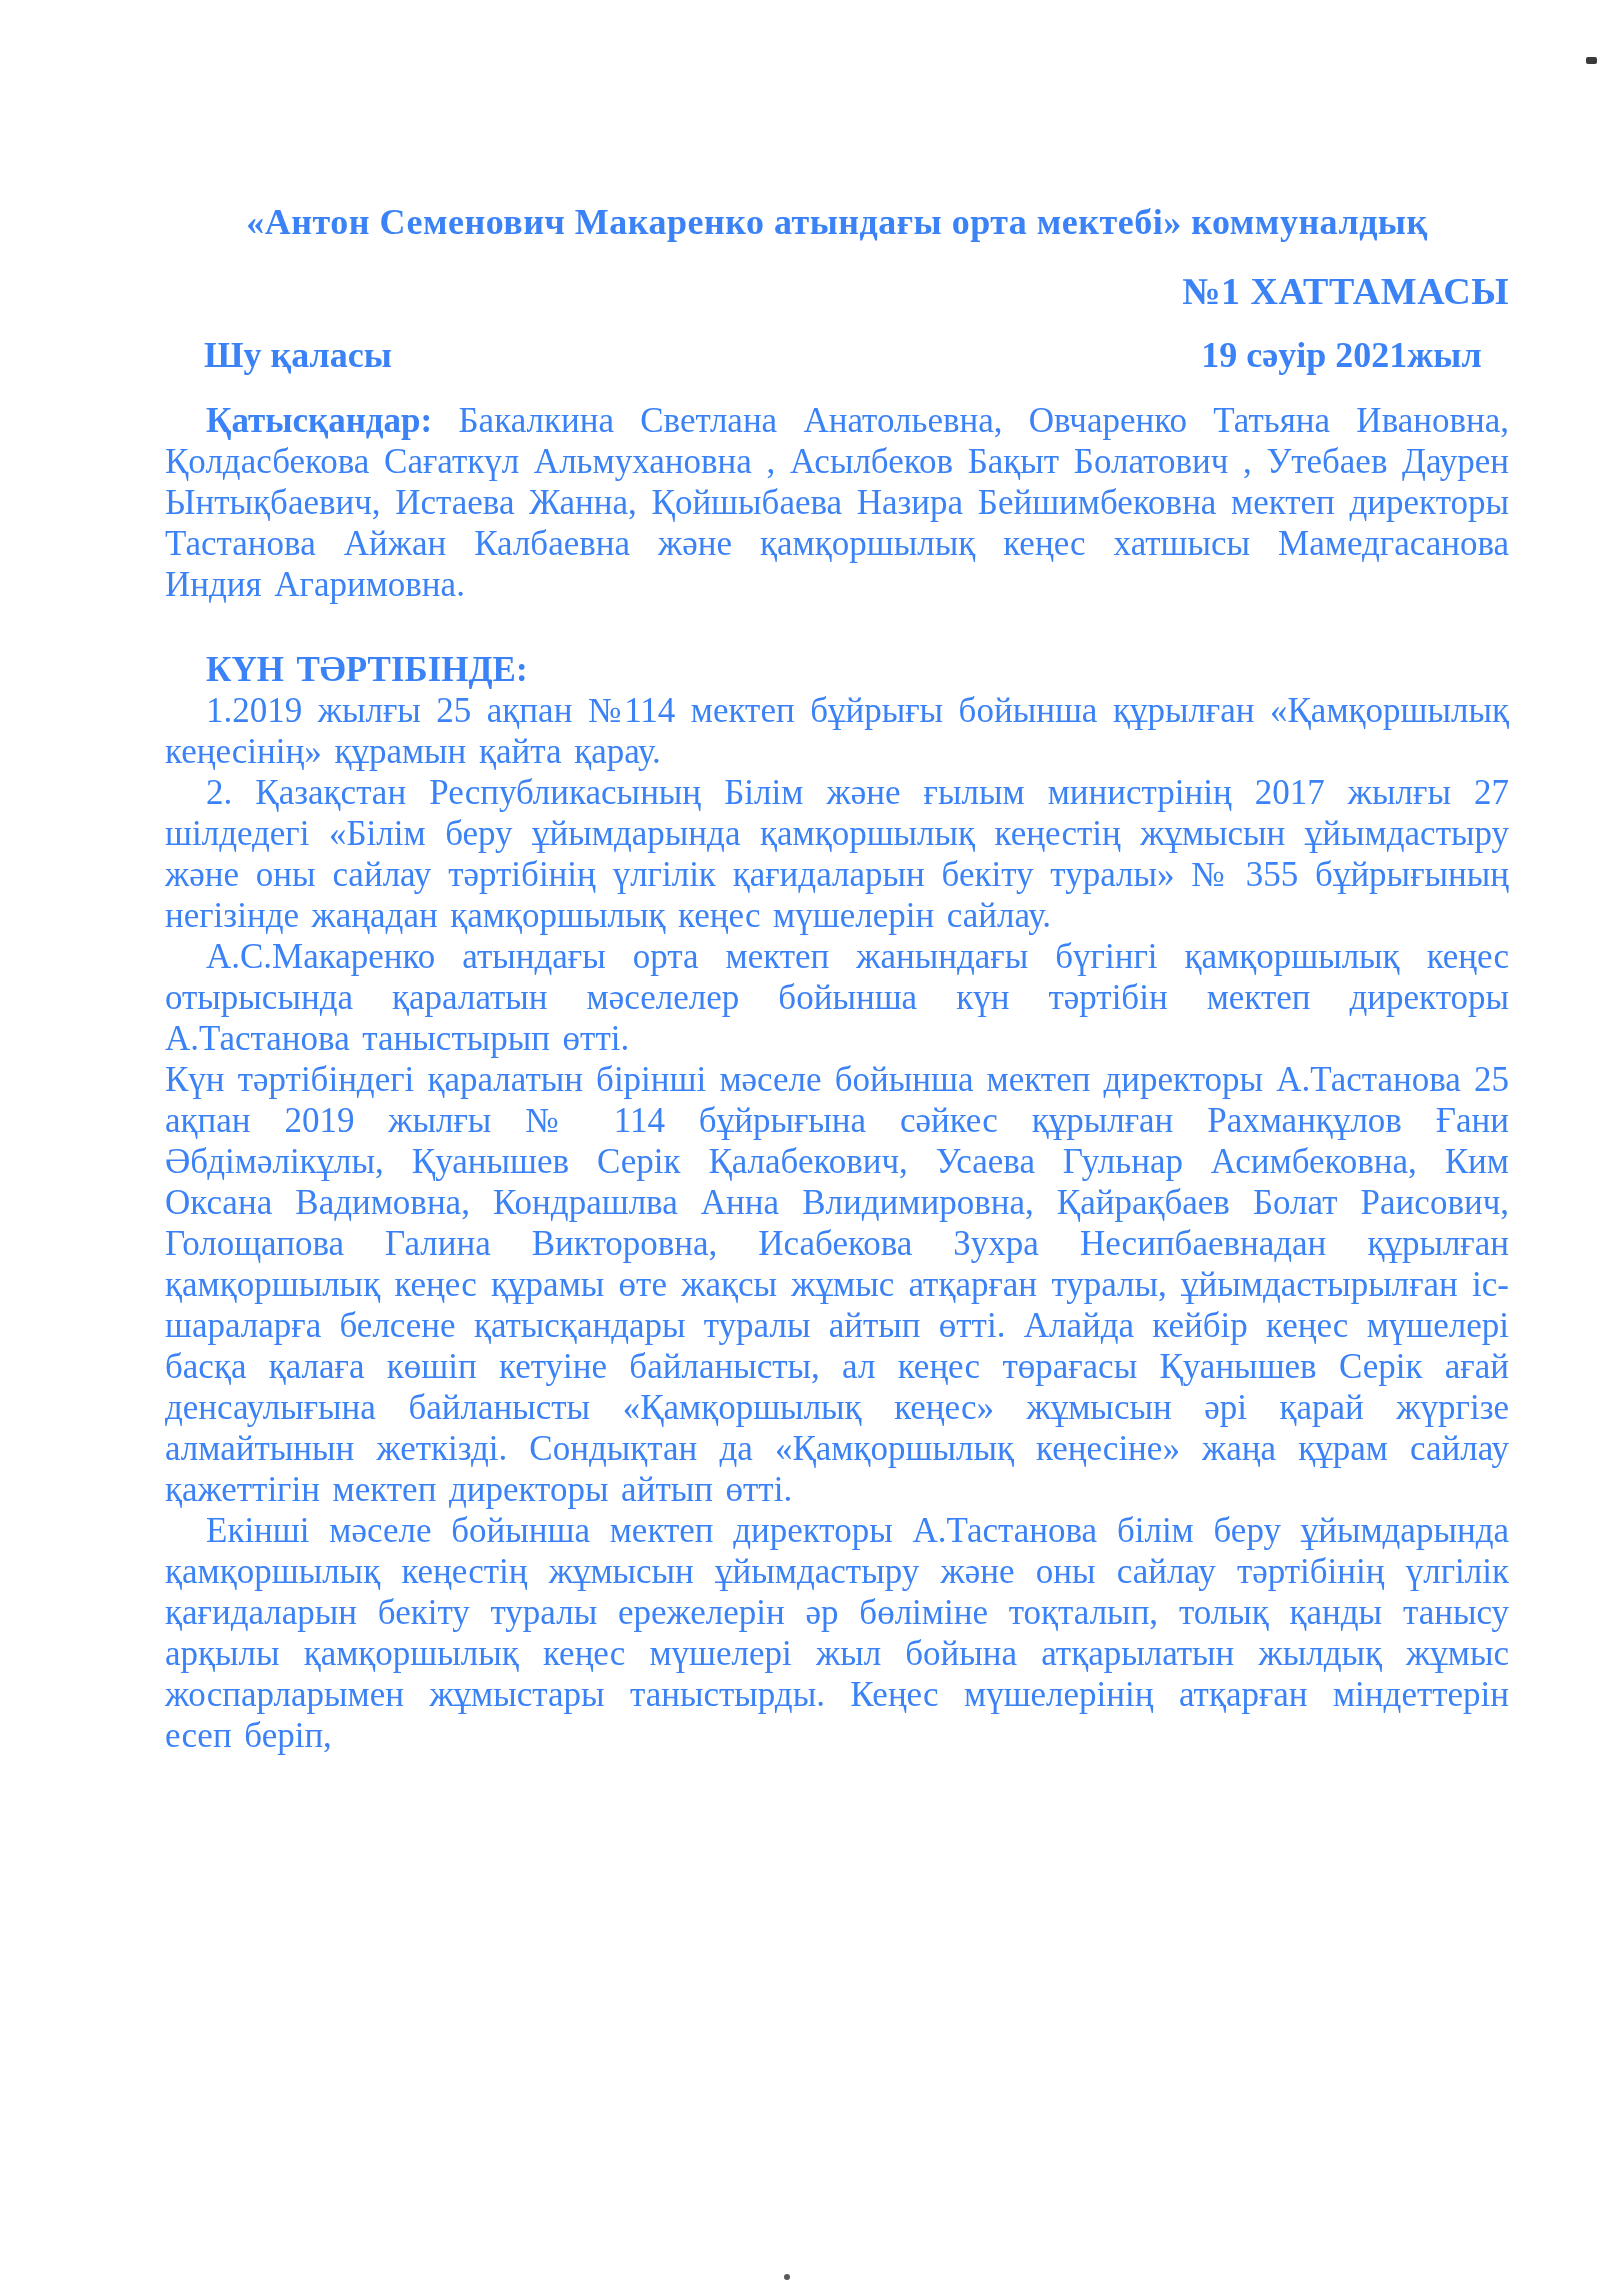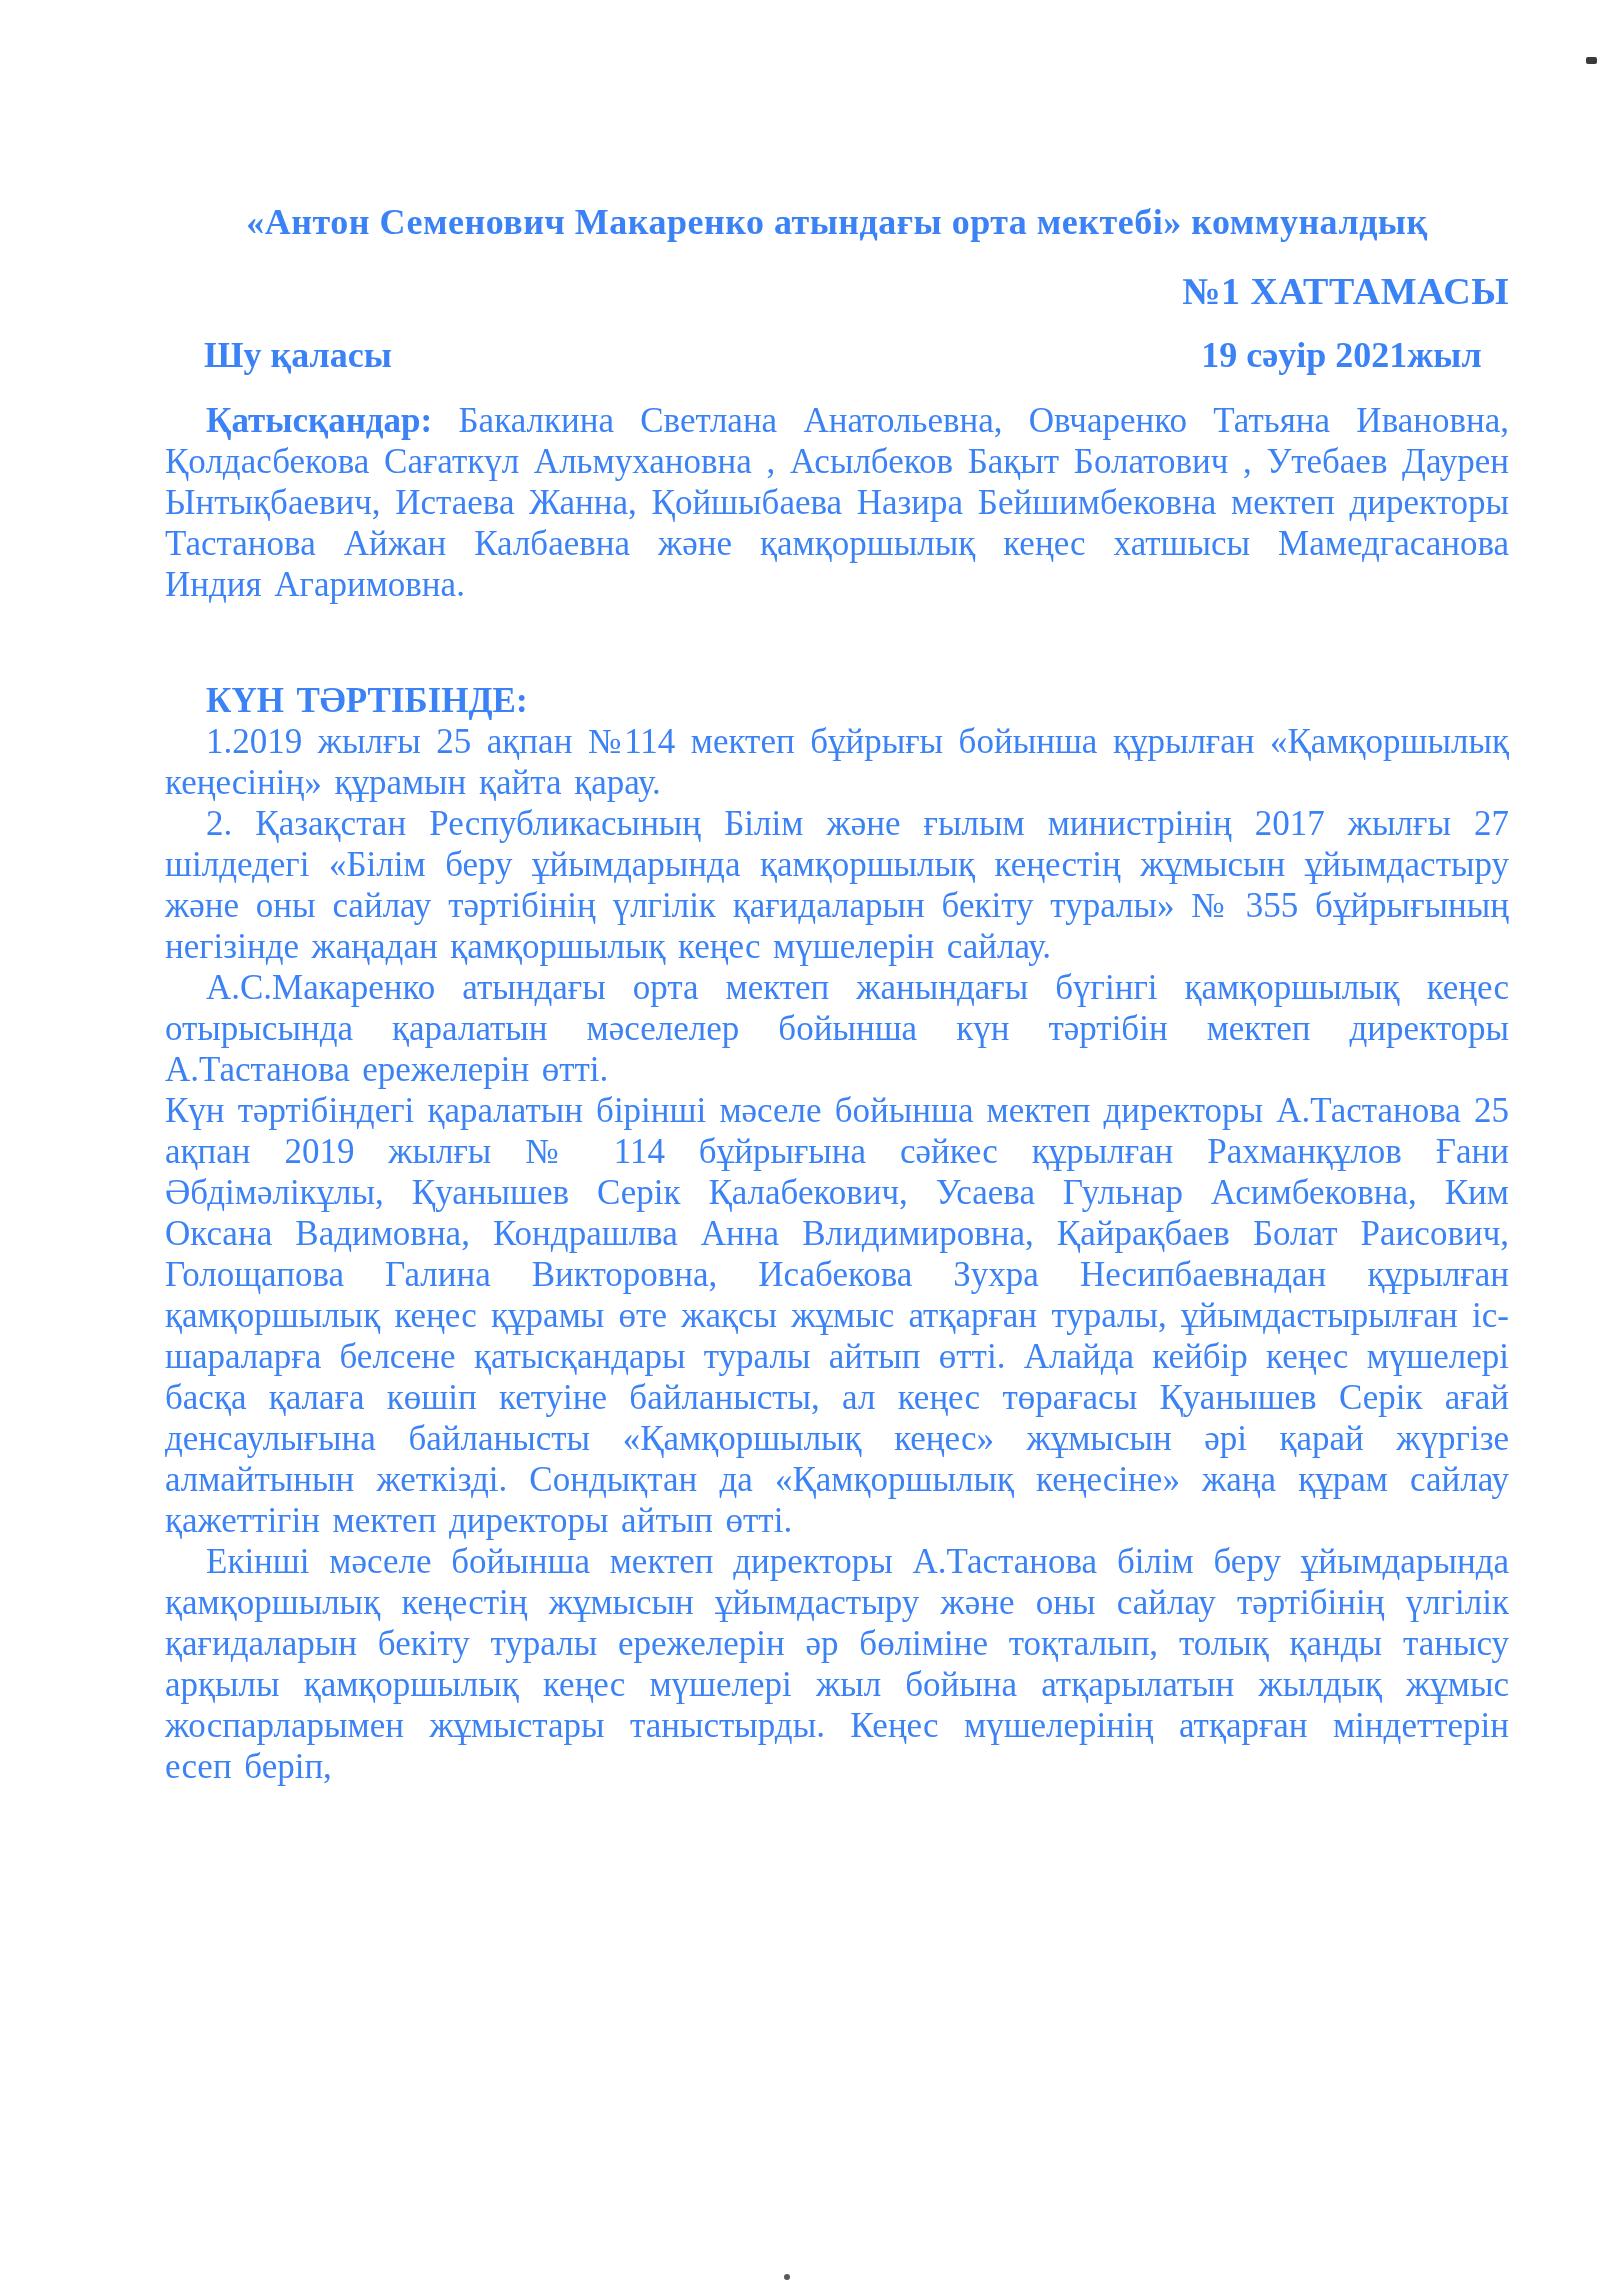--- a/index.html
+++ b/index.html
@@ -52,21 +52,21 @@
     text-align: justify;
     word-spacing: 3.9px;
   }
   .body-text { margin-top: 19.6px; }
   p.indent { text-indent: 41px; }
   p.section-heading {
     font-weight: bold;
     text-align: left;
     text-indent: 41px;
   }
-  p.gap-above { margin-top: 75px; }
+  p.gap-above { margin-top: 44px; }
   .participants-label { font-weight: bold; }
 
   
   .speck {
     position: absolute;
     background: #3a3a3a;
     border-radius: 50%;
   }
   .speck-top-right {
     left: 1586px;
@@ -108,21 +108,21 @@
 
     <p class="indent"><span class="participants-label">Қатысқандар:</span><span> Бакалкина Светлана Анатольевна, Овчаренко Татьяна Ивановна, Қолдасбекова Сағаткүл Альмухановна , Асылбеков Бақыт Болатович , Утебаев Даурен Ынтықбаевич, Истаева Жанна, Қойшыбаева Назира Бейшимбековна мектеп директоры Тастанова Айжан Калбаевна және қамқоршылық кеңес хатшысы Мамедгасанова Индия Агаримовна.</span></p>
 
     <p class="section-heading gap-above">КҮН ТӘРТІБІНДЕ:</p>
 
     <p class="indent">1.2019 жылғы 25 ақпан №114 мектеп бұйрығы бойынша құрылған «Қамқоршылық кеңесінің» құрамын қайта қарау.</p>
 
     <p class="indent">2. Қазақстан Республикасының Білім және ғылым министрінің 2017 жылғы 27 шілдедегі «Білім беру ұйымдарында қамқоршылық кеңестің жұмысын ұйымдастыру және оны сайлау тәртібінің үлгілік қағидаларын бекіту туралы» № 355 бұйрығының негізінде жаңадан қамқоршылық кеңес мүшелерін сайлау.</p>
 
 
-    <p class="indent">А.С.Макаренко атындағы орта мектеп жанындағы бүгінгі қамқоршылық кеңес отырысында қаралатын мәселелер бойынша күн тәртібін мектеп директоры А.Тастанова ережелерін өтті.</p>
+    <p class="indent">А.С.Макаренко атындағы орта мектеп жанындағы бүгінгі қамқоршылық кеңес отырысында қаралатын мәселелер бойынша күн тәртібін мектеп директоры А.Тастанова таныстырып өтті.</p>
 
     <p>Күн тәртібіндегі қаралатын бірінші мәселе бойынша мектеп директоры А.Тастанова 25 ақпан 2019 жылғы № 114 бұйрығына сәйкес құрылған Рахманқұлов Ғани Әбдімәлікұлы, Қуанышев Серік Қалабекович, Усаева Гульнар Асимбековна, Ким Оксана Вадимовна, Кондрашлва Анна Влидимировна, Қайрақбаев Болат Раисович, Голощапова Галина Викторовна, Исабекова Зухра Несипбаевнадан құрылған қамқоршылық кеңес құрамы өте жақсы жұмыс атқарған туралы, ұйымдастырылған іс-шараларға белсене қатысқандары туралы айтып өтті. Алайда кейбір кеңес мүшелері басқа қалаға көшіп кетуіне байланысты, ал кеңес төрағасы Қуанышев Серік ағай денсаулығына байланысты «Қамқоршылық кеңес» жұмысын әрі қарай жүргізе алмайтынын жеткізді. Сондықтан да «Қамқоршылық кеңесіне» жаңа құрам сайлау қажеттігін мектеп директоры айтып өтті.</p>
 
     <p class="indent">Екінші мәселе бойынша мектеп директоры А.Тастанова білім беру ұйымдарында қамқоршылық кеңестің жұмысын ұйымдастыру және оны сайлау тәртібінің үлгілік қағидаларын бекіту туралы ережелерін әр бөліміне тоқталып, толық қанды танысу арқылы қамқоршылық кеңес мүшелері жыл бойына атқарылатын жылдық жұмыс жоспарларымен жұмыстары таныстырды. Кеңес мүшелерінің атқарған міндеттерін есеп беріп,</p>
 
   </main>
 </div>
 
 
 </body></html>

